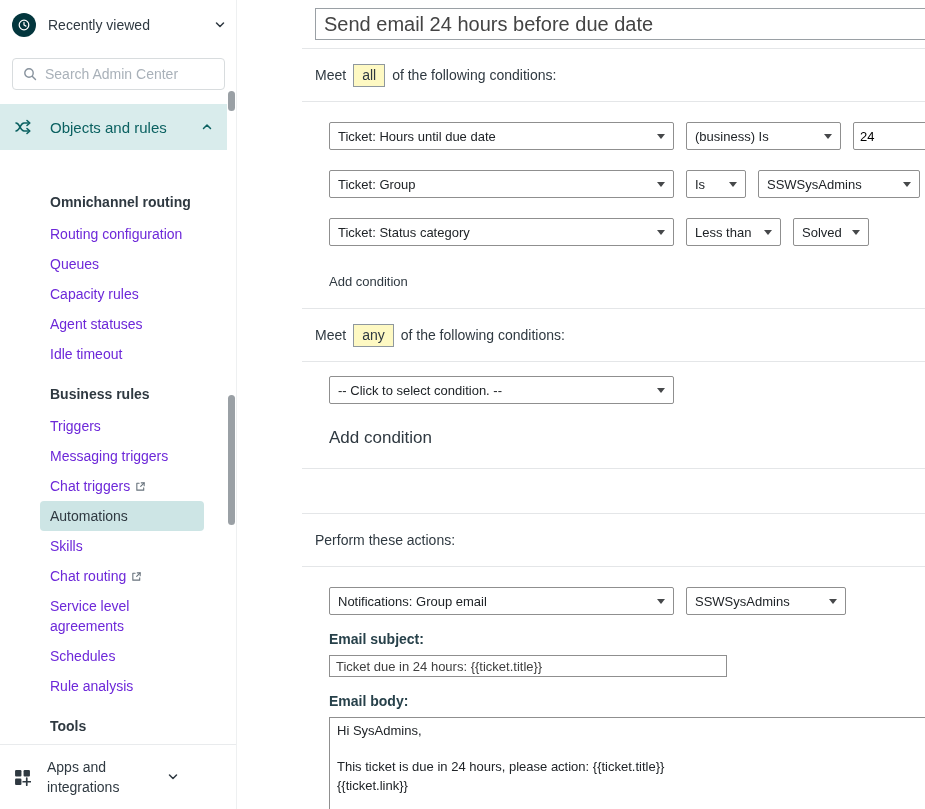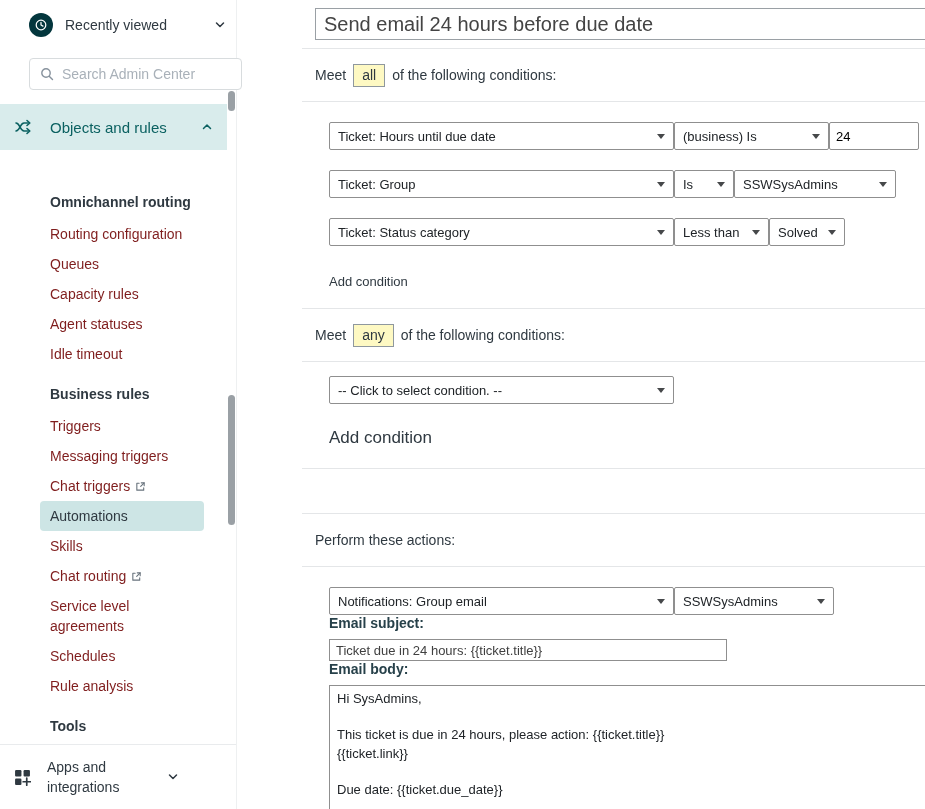--- a/index.html
+++ b/index.html
@@ -7,21 +7,21 @@
   body {
     width: 925px; height: 809px; overflow: hidden; position: relative;
     font-family: "Liberation Sans", sans-serif; background: #fff; color: #2f3941;
   }
 
   
   .sidebar {
     position: absolute; left: 0; top: 0; width: 237px; height: 809px;
     background: #fff; display: flex; flex-direction: column; border-right: 1px solid #eef0f1;
   }
-  .sb-top { padding: 8px 10px 0 29px; }
+  .sb-top { padding: 8px 10px 0 12px; }
   .recently { display: flex; align-items: center; height: 34px; cursor: pointer; }
   .clock-circle {
     width: 24px; height: 24px; border-radius: 50%; background: var(--dark-navy);
     display: flex; align-items: center; justify-content: center; flex: 0 0 auto;
   }
   .recently .lbl { margin-left: 12px; font-size: 14px; color: #2f3941; flex: 1; }
   .chev { display: inline-flex; flex: none; }
   .searchwrap { position: relative; margin-top: 16px; }
   .searchwrap .mag { position: absolute; left: 10px; top: 8px; }
   .searchwrap input {
@@ -33,21 +33,21 @@
   .sb-scroll { flex: 1; overflow: hidden; margin-top: 14px; padding-right: 9px; padding-bottom: 6px; }
   .section-head {
     display: flex; align-items: center; background: var(--section-bg);
     height: 46px; padding: 0 14px; cursor: pointer;
   }
   .section-head .lbl { color: var(--accent-teal); font-size: 15px; margin-left: 16px; flex: 1; }
   .sb-header { font-weight: bold; font-size: 14px; color: #2f3941; margin: 17px 0 9px 50px; }
   .sb-groups { padding-top: 3px; margin-top: 24px; }
   .sb-item {
     display: flex; align-items: center; margin-left: 40px; width: 164px;
-    padding: 5px 10px; border-radius: 4px; font-size: 14px; color: #7f1d1d;
+    padding: 5px 10px; border-radius: 4px; font-size: 14px; color: #6d28d9;
     cursor: pointer; line-height: 20px;
   }
   .sb-item.selected { background: var(--sidebar-selected-bg); color: #2f3941; }
   .sb-item .txt { flex: 0 1 auto; }
   .sb-item .ext { margin-left: 5px; display: inline-flex; flex: none; }
 
   .sb-bottom { border-top: 1px solid #e9ebed; padding: 12px 14px 12px 14px; display: flex; align-items: center; }
   .apps-icon { display: inline-flex; flex: none; }
   .apps-label { font-size: 14px; color: #2f3941; margin-left: 16px; flex: 1; line-height: 20px; max-width: 120px; }
 
@@ -62,21 +62,21 @@
     display: block; margin: 8px 0 8px 13px; width: 680px; height: 32px;
     border: 1px solid #9aa0a5; padding: 0 8px; font-size: 20px; color: #444;
     font-family: inherit; outline: none; background: #fff;
   }
   hr.div { border: none; border-top: 1px solid #e4e6e8; margin: 0; }
   .meet-line { display: flex; align-items: center; font-size: 14px; color: #2f3941; margin-left: 13px; height: 52px; text-align: center; }
   .badge {
     border: 1px solid #8f989e; background: #fef9c3; padding: 2px 8px; margin: 0 7px;
     font-size: 14px; color: #2f3941; line-height: 17px;
   }
-  .crow { display: flex; align-items: center; margin: 20px 0 0 27px; gap: 0; }
+  .crow { display: flex; align-items: center; margin: 20px 0 0 27px; gap: 12px; }
   .select {
     display: inline-flex; align-items: center; justify-content: space-between;
     height: 28px; border: 1px solid #8f8f8f; border-radius: 2px; background: #fff;
     padding: 0 8px; font-size: 13px; color: #202428; cursor: pointer; flex: none;
   }
   .select .stxt { white-space: nowrap; overflow: hidden; text-overflow: ellipsis; }
   .select .arrow {
     width: 0; height: 0; border-left: 4px solid transparent; border-right: 4px solid transparent;
     border-top: 5px solid #46484a; margin-left: 10px; flex: none;
   }
@@ -90,21 +90,21 @@
   .val-input {
     height: 28px; border: 1px solid #8f8f8f; border-radius: 2px; padding: 0 6px;
     font-size: 13px; width: 90px; font-family: inherit; outline: none; flex: none;
   }
   .addcond-wrap { margin: 26px 0 18px 27px; }
   .addcond { font-size: 13px; color: #2f3941; cursor: pointer; display: inline-block; }
   .addcond-large { font-size: 17px; color: #2f3941; cursor: pointer; display: inline-block; }
   .addcond-large-wrap { margin: 24px 0 20px 27px; }
   .any-select-wrap { margin: 14px 0 0 27px; }
   .spacer-blank { height: 44px; }
-  .email-label { font-weight: bold; font-size: 14px; color: #27414a; margin: 0 0 8px 27px; }
+  .email-label { font-weight: bold; font-size: 14px; color: #27414a; margin: 16px 0 8px 27px; }
   .subject-input {
     display: block; margin-left: 27px; width: 398px; height: 22px;
     border: 1px solid #8f8f8f; padding: 4px 6px; font-size: 13px; color: #404040;
     font-family: inherit; outline: none;
   }
   .body-textarea {
     display: block; margin: 8px 0 0 27px; width: 690px; height: 140px;
     border: 1px solid #8f8f8f; padding: 4px 7px; font-size: 13px; line-height: 1.4;
     color: #202428; font-family: inherit; outline: none; resize: none;
   }

